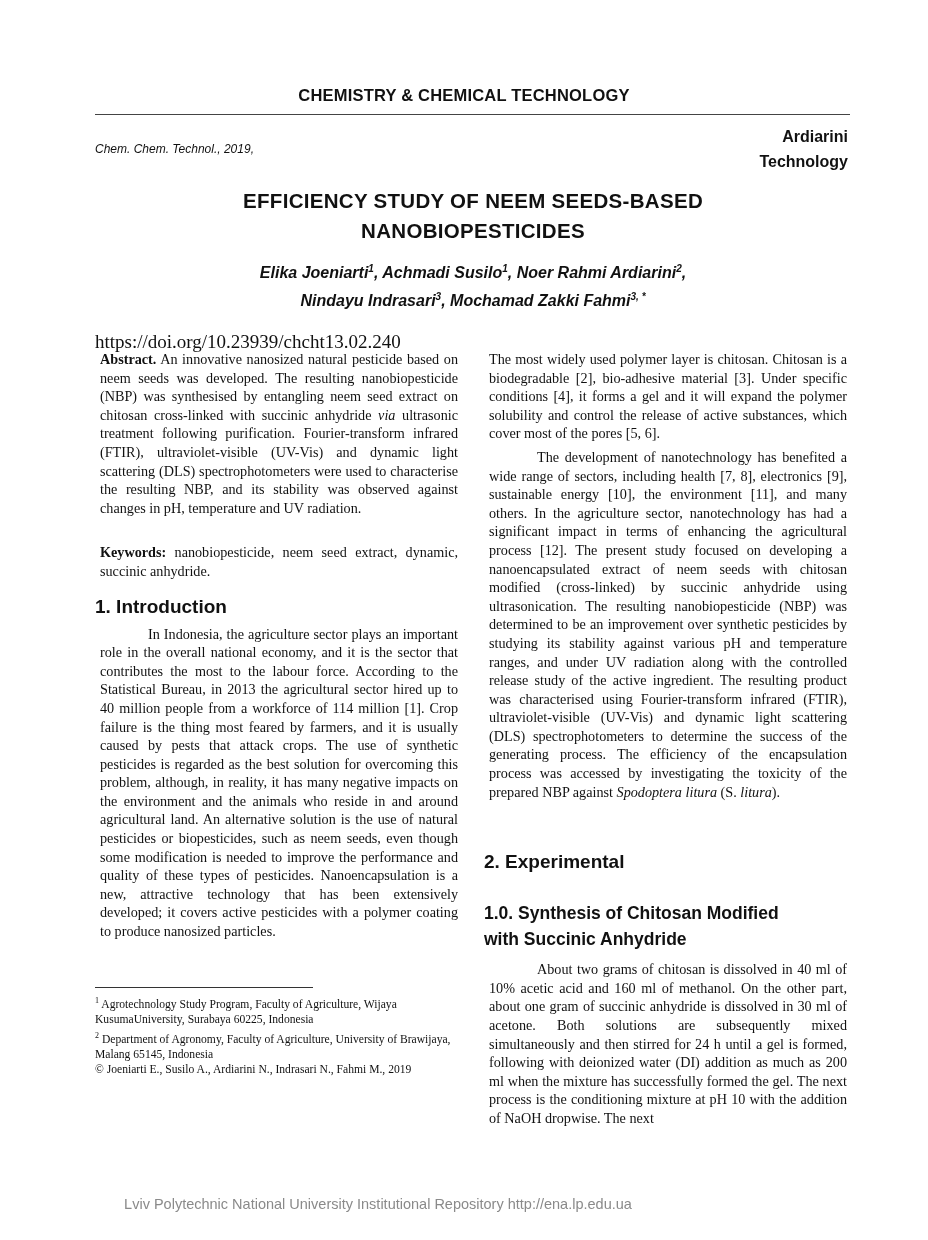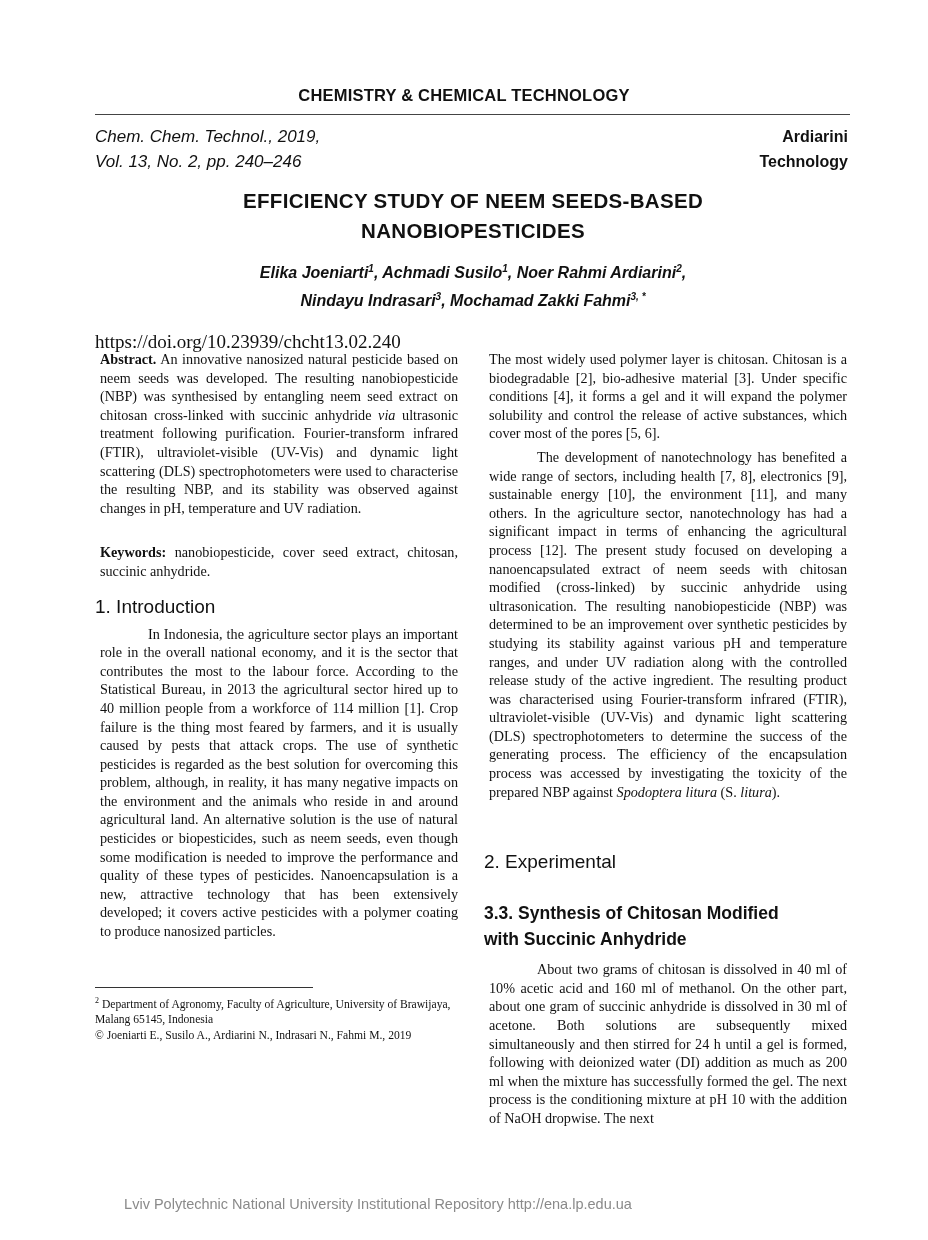--- a/index.html
+++ b/index.html
@@ -2,56 +2,55 @@
 <html><head>
 <meta charset="utf-8">
 <style>
   html, body { margin: 0; padding: 0; background: #ffffff; }
   body { width: 928px; height: 1240px; position: relative; overflow: hidden; color: #111; }
   .sans { font-family: "Liberation Sans", "DejaVu Sans", sans-serif; }
   .serif { font-family: "Liberation Serif", "DejaVu Serif", serif; }
 
   .journal-name { position: absolute; left: 0; width: 928px; top: 86px; text-align: center; font-size: 16.5px; font-weight: bold; letter-spacing: 0.2px; }
   .header-rule { position: absolute; left: 95px; width: 755px; top: 114px; height: 0; border-top: 1px solid #444; }
-  .citation { position: absolute; left: 95px; top: 124px; font-size: 17px; font-style: italic; line-height: 25px; }
+  .citation { position: absolute; left: 95px; top: 137px; font-size: 12px; font-style: italic; line-height: 25px; }
   .section-tag { position: absolute; right: 80px; top: 124px; font-size: 16px; font-weight: bold; text-align: right; line-height: 25px; }
 
   .title { position: absolute; left: 0; width: 946px; top: 186px; text-align: center; font-size: 20.5px; font-weight: bold; line-height: 30px; letter-spacing: 0.3px; }
   .authors { position: absolute; left: 0; width: 946px; top: 257px; text-align: center; font-size: 16px; font-weight: bold; font-style: italic; line-height: 24px; }
   .authors sup { font-size: 10px; }
 
   .doi { position: absolute; left: 95px; top: 331px; font-size: 19px; }
 
   .col { position: absolute; font-size: 14.2px; line-height: 18.6px; text-align: justify; }
   .col-left { left: 95px; width: 368px; top: 345px; }
   .col-right { left: 484px; width: 368px; top: 345px; }
   .col p { margin: 5px; }
   .indent { text-indent: 48px; }
   .gap { height: 16px; }
 
-  .h1 { font-family: "Liberation Sans", "DejaVu Sans", sans-serif; font-weight: normal; font-size: 19px; line-height: 24px; margin: 14px 0 6px 0 !important; text-align: left; }
+  .h1 { font-family: "Liberation Sans", "DejaVu Sans", sans-serif; font-weight: bold; font-size: 19px; line-height: 24px; margin: 14px 0 6px 0 !important; text-align: left; }
   .h2 { font-family: "Liberation Sans", "DejaVu Sans", sans-serif; font-weight: bold; font-size: 17.5px; line-height: 26px; margin: 0 0 8px 0 !important; text-align: left; }
 
   .fn-rule { position: absolute; left: 95px; top: 987px; width: 218px; border-top: 1px solid #333; }
   .footnotes { position: absolute; left: 95px; width: 370px; top: 993px; font-size: 11.6px; line-height: 15.4px; }
   .footnotes p { margin: 0; }
   .footnotes sup { font-size: 8px; }
   .footnotes .email { font-style: italic; }
 
   .repo { position: absolute; left: 0; width: 756px; top: 1196px; text-align: center; font-size: 14.5px; color: #8a8a8a; }
 </style>
 </head>
 <body>
 
 <div class="journal-name sans">CHEMISTRY &amp; CHEMICAL TECHNOLOGY</div>
 <div class="header-rule"></div>
 
 <div class="citation sans">
   <div>Chem. Chem. Technol., 2019,</div>
-  <div>Vol. 13, No. 2, pp. 240–246</div>
 </div>
 <div class="section-tag sans">
   <div>Ardiarini</div>
   <div>Technology</div>
 </div>
 
 <div class="title sans">
   <div>EFFICIENCY STUDY OF NEEM SEEDS-BASED</div>
   <div>NANOBIOPESTICIDES</div>
 </div>
@@ -66,34 +65,35 @@
     <span>Nindayu Indrasari</span><sup>3</sup><span>, </span>
     <span>Mochamad Zakki Fahmi</span><sup>3, *</sup>
   </div>
 </div>
 
 <div class="doi serif">https://doi.org/10.23939/chcht13.02.240</div>
 
 <div class="col col-left serif">
   <p><b>Abstract.</b><span> An innovative nanosized natural pesticide based on neem seeds was developed. The resulting nanobiopesticide (NBP) was synthesised by entangling neem seed extract on chitosan cross-linked with succinic anhydride </span><i>via</i><span> ultrasonic treatment following purification. Fourier-transform infrared (FTIR), ultraviolet-visible (UV-Vis) and dynamic light scattering (DLS) spectrophotometers were used to characterise the resulting NBP, and its stability was observed against changes in pH, temperature and UV radiation.</span></p>
   <div class="gap"></div>
-  <p><b>Keywords:</b><span> nanobiopesticide, cover seed extract, chitosan, succinic anhydride.</span></p>
+  <p><b>Keywords:</b><span> nanobiopesticide, neem seed extract, dynamic, succinic anhydride.</span></p>
   <p class="h1">1. Introduction</p>
   <p class="indent">In Indonesia, the agriculture sector plays an important role in the overall national economy, and it is the sector that contributes the most to the labour force. According to the Statistical Bureau, in 2013 the agricultural sector hired up to 40 million people from a workforce of 114 million [1]. Crop failure is the thing most feared by farmers, and it is usually caused by pests that attack crops. The use of synthetic pesticides is regarded as the best solution for overcoming this problem, although, in reality, it has many negative impacts on the environment and the animals who reside in and around agricultural land. An alternative solution is the use of natural pesticides or biopesticides, such as neem seeds, even though some modification is needed to improve the performance and quality of these types of pesticides. Nanoencapsulation is a new, attractive technology that has been extensively developed; it covers active pesticides with a polymer coating to produce nanosized particles.</p>
 </div>
 
 <div class="col col-right serif">
   <p>The most widely used polymer layer is chitosan. Chitosan is a biodegradable [2], bio-adhesive material [3]. Under specific conditions [4], it forms a gel and it will expand the polymer solubility and control the release of active substances, which cover most of the pores [5, 6].</p>
   <p class="indent"><span>The development of nanotechnology has benefited a wide range of sectors, including health [7, 8], electronics [9], sustainable energy [10], the environment [11], and many others. In the agriculture sector, nanotechnology has had a significant impact in terms of enhancing the agricultural process [12]. The present study focused on developing a nanoencapsulated extract of neem seeds with chitosan modified (cross-linked) by succinic anhydride using ultrasonication. The resulting nanobiopesticide (NBP) was determined to be an improvement over synthetic pesticides by studying its stability against various pH and temperature ranges, and under UV radiation along with the controlled release study of the active ingredient. The resulting product was characterised using Fourier-transform infrared (FTIR), ultraviolet-visible (UV-Vis) and dynamic light scattering (DLS) spectrophotometers to determine the success of the generating process. The efficiency of the encapsulation process was accessed by investigating the toxicity of the prepared NBP against </span><i>Spodoptera litura</i><span> (S. </span><i>litura</i><span>).</span></p>
   <div style="height:30px"></div>
   <p class="h1" style="margin-bottom:18px !important;">2. Experimental</p>
   <div style="height:8px"></div>
-  <p class="h2"><span>3.3. Synthesis of Chitosan Modified</span><br><span>with Succinic Anhydride</span></p>
+  <p class="h2"><span>1.0. Synthesis of Chitosan Modified</span><br><span>with Succinic Anhydride</span></p>
   <p class="indent">About two grams of chitosan is dissolved in 40 ml of 10% acetic acid and 160 ml of methanol. On the other part, about one gram of succinic anhydride is dissolved in 30 ml of acetone. Both solutions are subsequently mixed simultaneously and then stirred for 24 h until a gel is formed, following with deionized water (DI) addition as much as 200 ml when the mixture has successfully formed the gel. The next process is the conditioning mixture at pH 10 with the addition of NaOH dropwise. The next</p>
 </div>
 
 <div class="fn-rule"></div>
 <div class="footnotes serif">
+  <p><sup>1</sup><span> Agrotechnology Study Program, Faculty of Agriculture, Wijaya KusumaUniversity, Surabaya 60225, Indonesia</span></p>
   <p><sup>2</sup><span> Department of Agronomy, Faculty of Agriculture, University of Brawijaya, Malang 65145, Indonesia</span></p>
   <p>© Joeniarti E., Susilo A., Ardiarini N., Indrasari N., Fahmi M., 2019</p>
 </div>
 
 <div class="repo sans">Lviv Polytechnic National University Institutional Repository http://ena.lp.edu.ua</div>
 
 </body></html>

